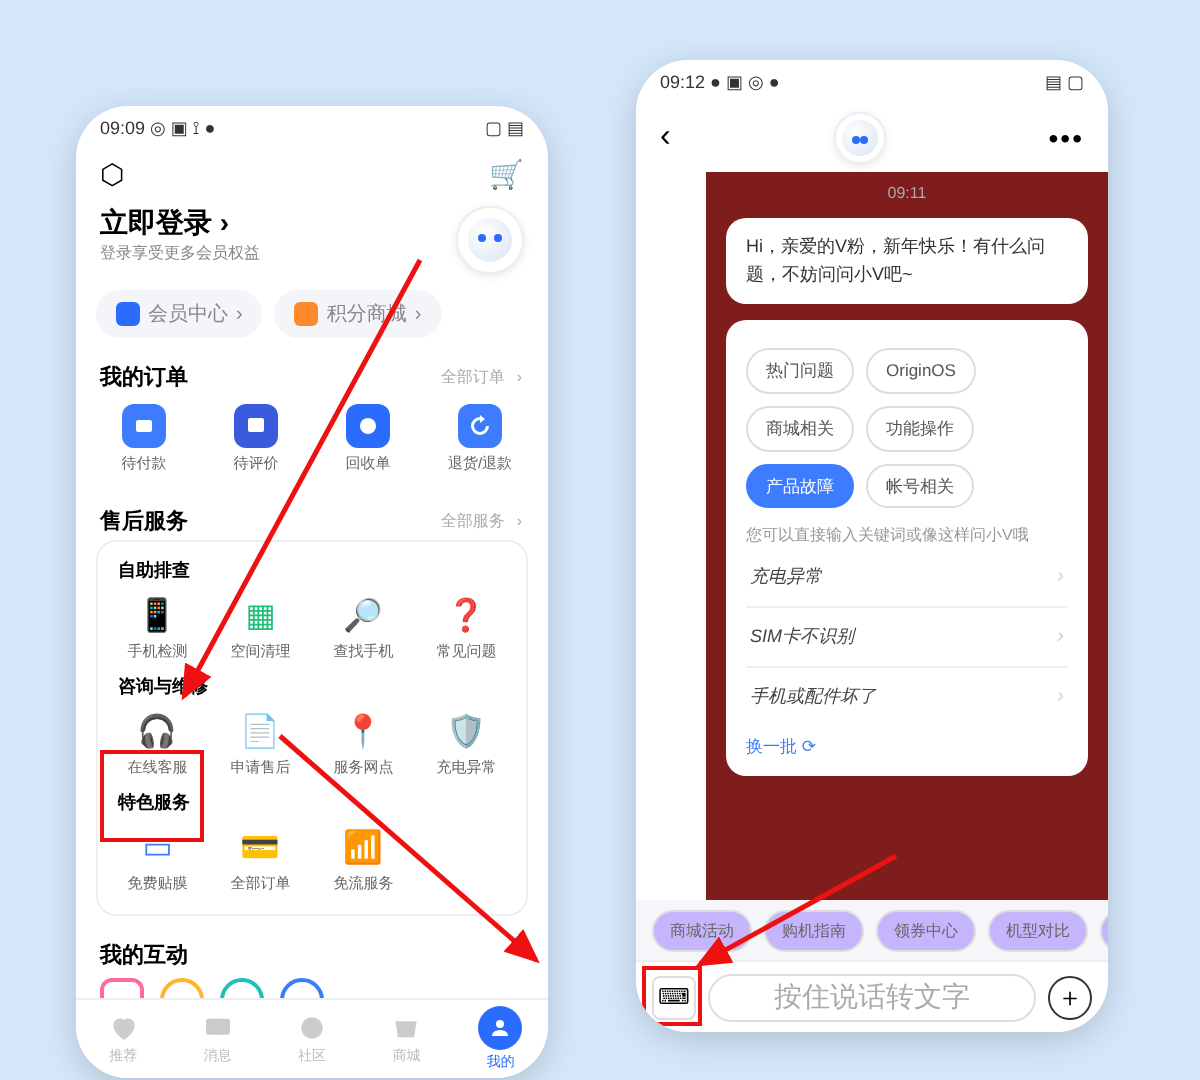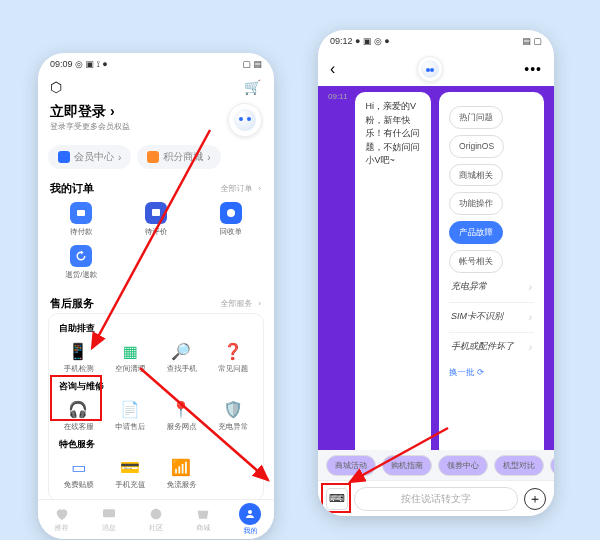--- a/index.html
+++ b/index.html
@@ -54,21 +54,21 @@
     flex:0 0 auto; padding:5px 10px;border-radius:14px;
     background:#f3f5f9;font-size:10px;color:#888;display:flex;align-items:center;gap:4px;
   }
   .pill .pi{width:12px;height:12px;border-radius:3px;}
   .pi.blue{background:#2b6cff;} .pi.orange{background:#ff8a2b;}
 
   .sec-title{display:flex;justify-content:space-between;align-items:center;padding:6px 12px 2px;}
   .sec-title b{font-size:11px;}
   .sec-title .more{font-size:8px;color:#aaa;font-family:Liberation Mono, monospace;}
 
-  .grid5{display:grid;grid-template-columns:repeat(3,1fr);padding:0 6px 6px;}
+  .grid5{display:grid;grid-template-columns:repeat(4,1fr);padding:0 6px 6px;}
   .gi{display:flex;flex-direction:column;align-items:center;gap:3px;padding:4px 0;}
   .gi .ic{width:22px;height:22px;border-radius:6px;display:flex;align-items:center;justify-content:center;}
   .gi .lab{font-size:7.5px;color:#666;}
   .ic.b1{background:#3d7bff;} .ic.b2{background:#3d7bff;} .ic.b3{background:#3b5bdf;}
   .ic.b4{background:#3d7bff;} .ic.b5{background:#2b6cff;}
   .ic svg{width:12px;height:12px;fill:#fff;}
 
   .card{
     margin:0 10px 6px;border:1px solid #eee;border-radius:10px;padding:6px 4px;
   }
@@ -91,39 +91,39 @@
   .bn{display:flex;flex-direction:column;align-items:center;justify-content:center;gap:1px;}
   .bn .bic{width:16px;height:16px;}
   .bn .bl{font-size:7px;color:#bbb;}
   .bn.active .bl{color:#2b6cff;}
   .bn.active .dot{width:22px;height:22px;border-radius:50%;background:#2b6cff;display:flex;align-items:center;justify-content:center;}
 
   
   .chat-hdr{display:flex;align-items:center;justify-content:space-between;padding:4px 12px;}
   .back{font-size:16px;}
   .dots{font-size:14px;letter-spacing:1px;}
-  .chat-body{background:#6d28d9;height:calc(100% - 22px - 30px - 36px);overflow:hidden;padding:6px 10px;display:flex;gap:8px;}
+  .chat-body{background:#7f1d1d;height:calc(100% - 22px - 30px - 36px);overflow:hidden;padding:6px 10px;display:flex;flex-direction:column;gap:8px;margin-left:35px;}
   .ts{font-size:8px;color:#aaa;text-align:center;}
   .bubble{background:#fff;border-radius:10px;padding:8px 10px;font-size:9px;color:#333;line-height:1.5;}
   .hint{font-size:8px;color:#999;}
   .chip-row{display:flex;flex-wrap:wrap;gap:6px;}
   .chip{padding:4px 9px;border-radius:12px;border:1px solid #ddd;background:#fff;font-size:8.5px;color:#555;}
   .chip.on{background:#3d7bff;color:#fff;border-color:#3d7bff;}
   .linklist{display:flex;flex-direction:column;}
   .lrow{display:flex;justify-content:space-between;align-items:center;padding:7px 2px;border-bottom:1px solid #f0f0f0;font-size:9px;color:#444;font-style:italic;}
   .lrow:last-child{border-bottom:none;}
   .chevr{color:#ccc;font-size:10px;}
   .refresh{font-size:8.5px;color:#3d7bff;padding-top:4px;}
 
   .sugg-row{position:absolute;bottom:36px;left:0;right:0;height:30px;display:flex;align-items:center;gap:6px;padding:0 8px;overflow:hidden;background:#f4f6f9;}
   .sugg{padding:4px 8px;border-radius:12px;border:1px solid #ddd;background:#c4b5fd;font-size:8px;color:#666;white-space:nowrap;}
 
   .inputbar{position:absolute;left:0;right:0;bottom:0;height:36px;background:#fff;display:flex;align-items:center;gap:6px;padding:0 8px;border-top:1px solid #eee;}
   .kbd{width:22px;height:22px;display:flex;align-items:center;justify-content:center;border:1px solid #ddd;border-radius:4px;font-size:11px;}
-  .txtin{flex:1;height:24px;border:1px solid #ddd;border-radius:12px;font-size:10px;color:#aaa;display:flex;align-items:center;justify-content:center;}
+  .txtin{flex:1;height:24px;border:1px solid #ddd;border-radius:12px;font-size:14px;color:#aaa;display:flex;align-items:center;justify-content:center;}
   .plus{width:22px;height:22px;border:1.5px solid #333;border-radius:50%;display:flex;align-items:center;justify-content:center;font-size:13px;}
 
   
   svg.arrow{position:absolute;pointer-events:none;}
 </style>
 </head>
 <body>
 
 <div class="phone left">
   <div class="status">
@@ -249,21 +249,21 @@
     </div>
 
     <div class="row-lab">特色服务</div>
     <div class="grid4">
       <div class="gi2">
           <div class="ic2" style="color:#3d7bff">▭</div>
           <div class="lab">免费贴膜</div>
         </div>
       <div class="gi2">
           <div class="ic2" style="color:#21c07a">💳</div>
-          <div class="lab">手机充值</div>
+          <div class="lab">全部订单</div>
         </div>
       <div class="gi2">
           <div class="ic2" style="color:#ff8a2b">📶</div>
           <div class="lab">免流服务</div>
         </div>
       <div class="gi2"></div>
     </div>
   </div>
 
   <div class="sec-title">
@@ -336,20 +336,21 @@
 
     <div class="bubble">
       <div class="chip-row" style="margin-top:6px">
         <div class="chip">热门问题</div>
         <div class="chip">OriginOS</div>
         <div class="chip">商城相关</div>
         <div class="chip">功能操作</div>
         <div class="chip on">产品故障</div>
         <div class="chip">帐号相关</div>
       </div>
+      <div class="hint" style="margin-top:8px">您可以直接输入关键词或像这样问小V哦</div>
       <div class="linklist">
         <div class="lrow">
             <span>充电异常</span>
             <span class="chevr">›</span>
           </div>
         <div class="lrow">
             <span>SIM卡不识别</span>
             <span class="chevr">›</span>
           </div>
         <div class="lrow">

